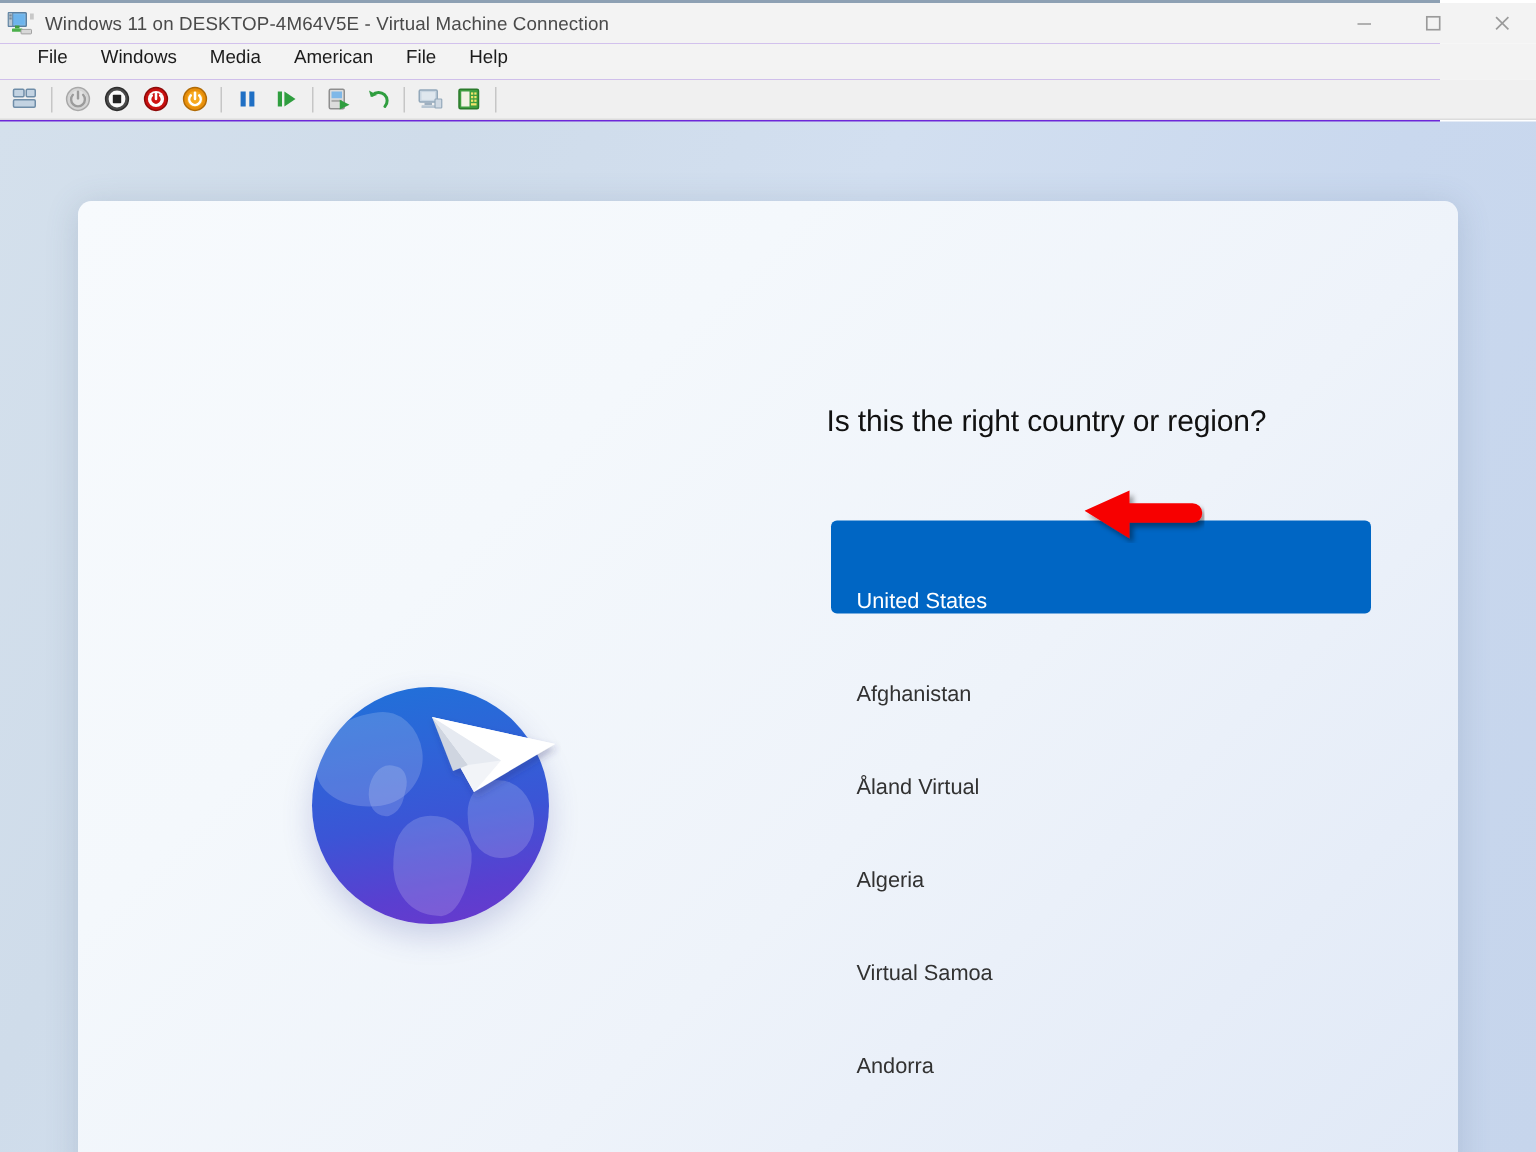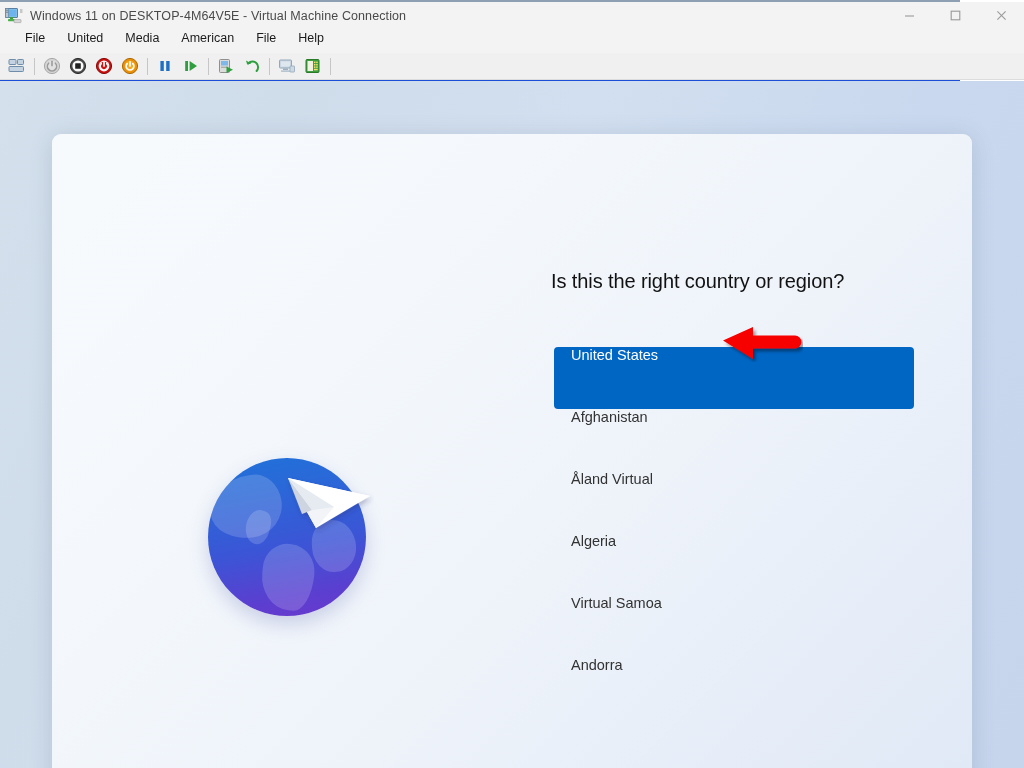--- a/index.html
+++ b/index.html
@@ -7,21 +7,21 @@
     width: 1024px; height: 768px;
     overflow: hidden;
     font-family: "Liberation Sans", sans-serif;
     background: #ffffff;
   }
 
   
   #vm-window {
     position: absolute; left: 0; top: 0;
     width: 960px; height: 768px;
-    background: #1d4ed8;
+    background: #6d28d9;
     box-sizing: border-box;
     border-top: 2px solid #8da0b3;
     text-decoration: underline;
   }
 
   #titlebar {
     position: absolute; left: 0; top: 0;
     width: 1024px; height: 27px;
     background: #f3f3f3;
     display: flex; align-items: center;
@@ -153,21 +153,21 @@
     white-space: nowrap;
   }
 
   #country-list {
     position: absolute;
     left: 502px; top: 213px;
     width: 360px;
   }
   .country-row {
     height: 62px;
-    display: flex; align-items: flex-start;
+    display: flex; align-items: flex-end;
     padding-left: 17px;
     box-sizing: border-box;
     font-size: 14.5px;
     color: #323232;
   }
   .country-row.selected {
     background: #0066c4;
     color: #ffffff;
     border-radius: 4px;
   }
@@ -214,21 +214,21 @@
     <div class="winbtn" id="btn-close">
       <svg width="11" height="11" viewBox="0 0 11 11">
         <line x1="1.4" y1="1.4" x2="9.6" y2="9.6" stroke="#9a9a9a" stroke-width="1.1"></line>
         <line x1="9.6" y1="1.4" x2="1.4" y2="9.6" stroke="#9a9a9a" stroke-width="1.1"></line>
       </svg>
     </div>
   </div>
 
   <div id="menubar">
     <div class="menu-item">File</div>
-    <div class="menu-item">United</div>
+    <div class="menu-item">Windows</div>
     <div class="menu-item">Media</div>
     <div class="menu-item">American</div>
     <div class="menu-item">File</div>
     <div class="menu-item">Help</div>
   </div>
 
   <div id="toolbar">
 
     <div class="tb-btn">
       <svg width="18" height="18" viewBox="0 0 18 18">

